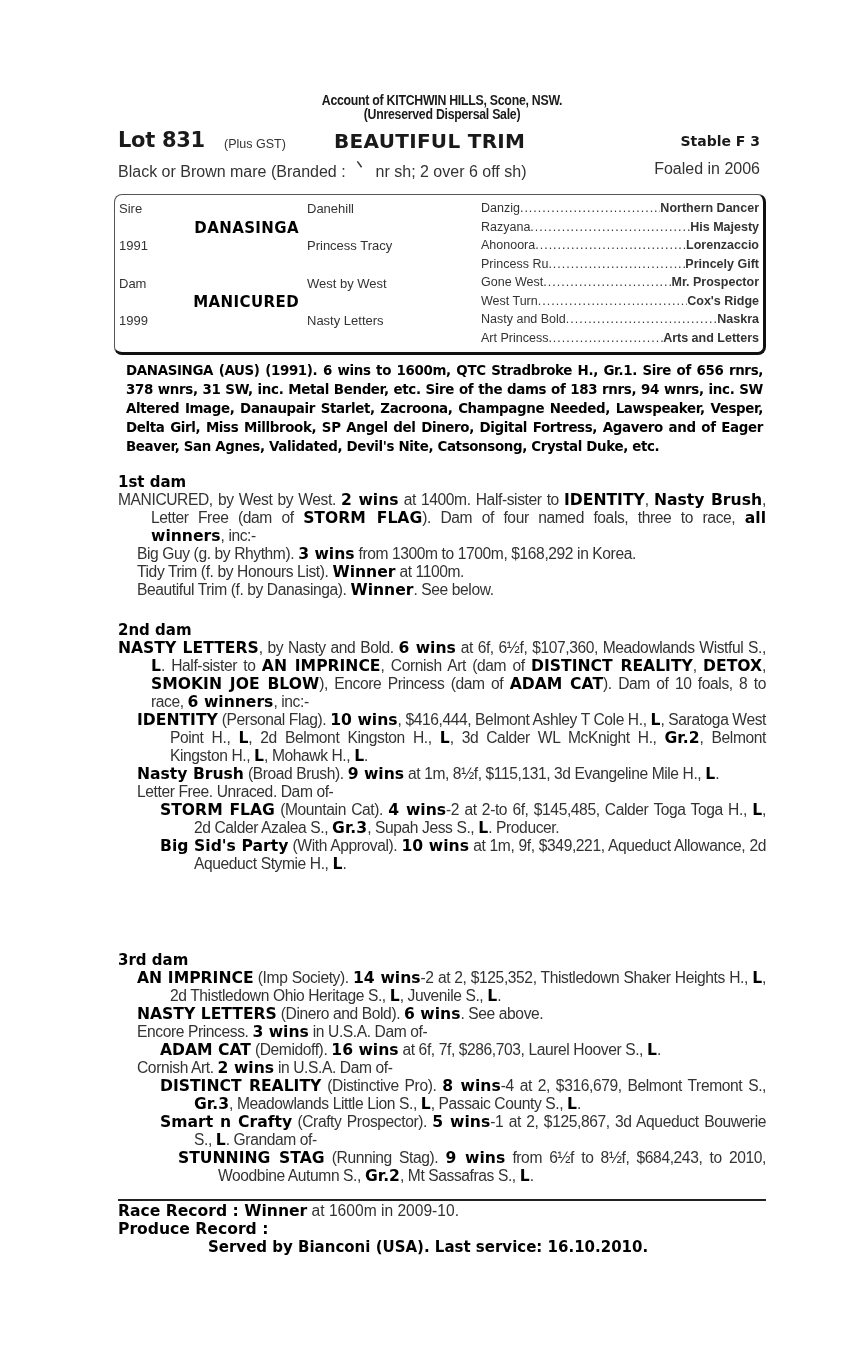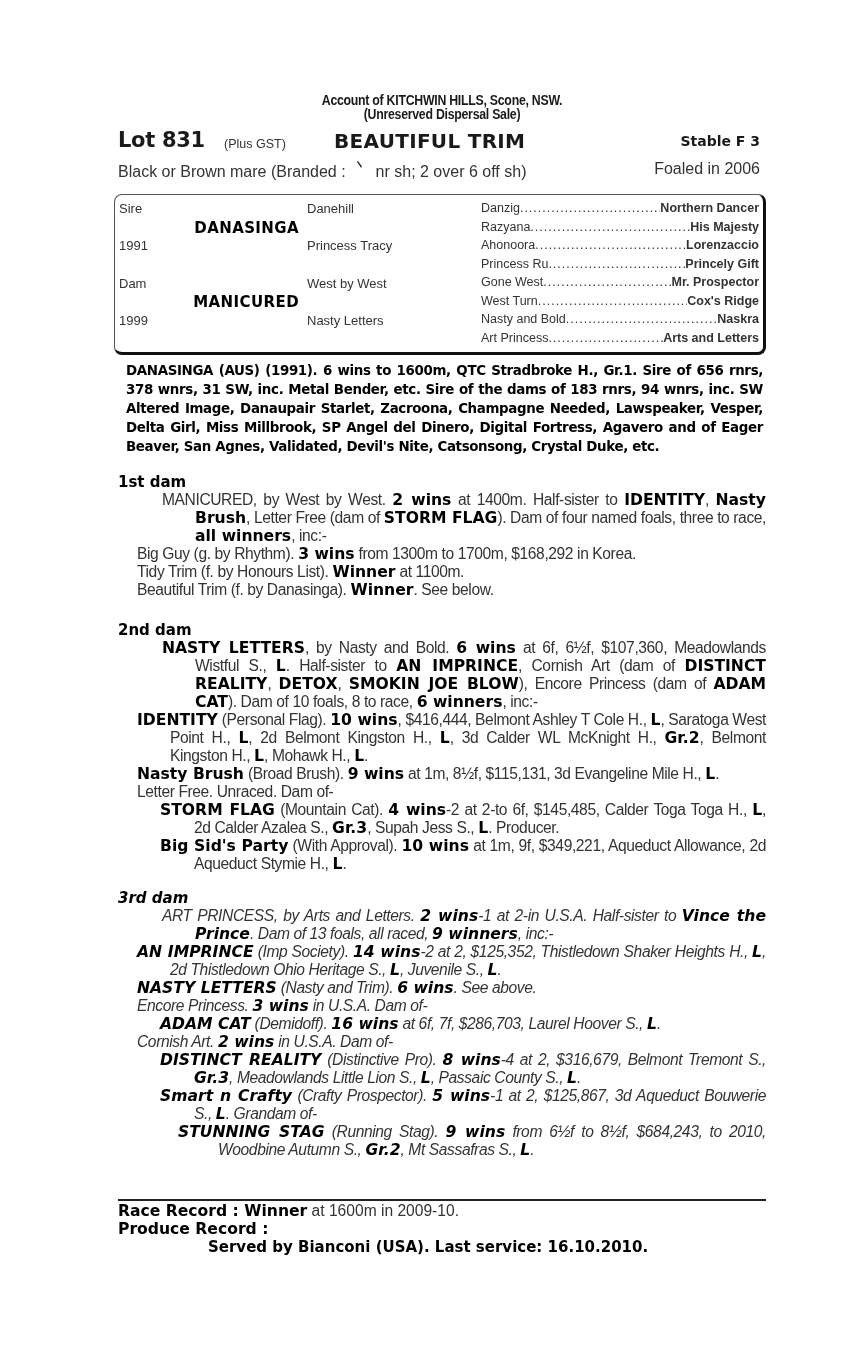--- a/index.html
+++ b/index.html
@@ -42,21 +42,21 @@
   .gp-right { flex: 0 0 auto; padding-right: 2px; font-weight: bold; }
 
   .sire-note { position: absolute; top: 361px; left: 8px; width: 637px;
                font-family: "DejaVu Sans", sans-serif; font-weight: bold; font-size: 13.4px; line-height: 19px;
                text-align: justify; letter-spacing: -0.35px; color: #000; }
 
   .section { position: absolute; left: 0; width: 648px; font-size: 15.6px; line-height: 18px; color: #333; }
   .sec-head { font-family: "DejaVu Sans", sans-serif; font-weight: bold; font-size: 15px; color: #000; height: 17px; line-height: 17px; }
   .para { text-align: justify; letter-spacing: -0.4px; }
   .b { font-family: "DejaVu Sans", sans-serif; font-weight: bold; color: #000; letter-spacing: 0; }
-  .lvl0 { padding-left: 33px; text-indent: -33px; margin-left: 44px; }
+  .lvl0 { padding-left: 33px; text-indent: -33px; }
   .lvl1 { padding-left: 52px; text-indent: -33px; }
   .lvl2 { padding-left: 76px; text-indent: -34px; }
   .lvl3 { padding-left: 100px; text-indent: -40px; }
 
   .divider { position: absolute; top: 1199px; left: 0; width: 648px; height: 0; border-top: 2px solid #222; }
   .records { position: absolute; top: 1202px; left: 0; width: 648px; font-size: 15.6px; line-height: 18px; color: #333; }
   .served { padding-left: 90px; font-family: "DejaVu Sans", sans-serif; font-weight: bold; color: #000; font-size: 15px; }
 </style>
 </head>
 <body>
@@ -164,26 +164,25 @@
     <div>
         <div class="para lvl0"><span class="b">NASTY LETTERS</span><span>, by Nasty and Bold. </span><span class="b">6 wins</span><span> at 6f, 6½f, $107,360, Meadowlands Wistful S., </span><span class="b">L</span><span>. Half-sister to </span><span class="b">AN IMPRINCE</span><span>, Cornish Art (dam of </span><span class="b">DISTINCT REALITY</span><span>, </span><span class="b">DETOX</span><span>, </span><span class="b">SMOKIN JOE BLOW</span><span>), Encore Princess (dam of </span><span class="b">ADAM CAT</span><span>). Dam of 10 foals, 8 to race, </span><span class="b">6 winners</span><span>, inc:-</span></div>
         <div class="para lvl1"><span class="b">IDENTITY</span><span> (Personal Flag). </span><span class="b">10 wins</span><span>, $416,444, Belmont Ashley T Cole H., </span><span class="b">L</span><span>, Saratoga West Point H., </span><span class="b">L</span><span>, 2d Belmont Kingston H., </span><span class="b">L</span><span>, 3d Calder WL McKnight H., </span><span class="b">Gr.2</span><span>, Belmont Kingston H., </span><span class="b">L</span><span>, Mohawk H., </span><span class="b">L</span><span>.</span></div>
         <div class="para lvl1"><span class="b">Nasty Brush</span><span> (Broad Brush). </span><span class="b">9 wins</span><span> at 1m, 8½f, $115,131, 3d Evangeline Mile H., </span><span class="b">L</span><span>.</span></div>
         <div class="para lvl1"><span>Letter Free. Unraced. Dam of-</span></div>
         <div class="para lvl2"><span class="b">STORM FLAG</span><span> (Mountain Cat). </span><span class="b">4 wins</span><span>-2 at 2-to 6f, $145,485, Calder Toga Toga H., </span><span class="b">L</span><span>, 2d Calder Azalea S., </span><span class="b">Gr.3</span><span>, Supah Jess S., </span><span class="b">L</span><span>. Producer.</span></div>
         <div class="para lvl2"><span class="b">Big Sid's Party</span><span> (With Approval). </span><span class="b">10 wins</span><span> at 1m, 9f, $349,221, Aqueduct Allowance, 2d Aqueduct Stymie H., </span><span class="b">L</span><span>.</span></div>
       </div>
   </div>
 
-  <div class="section" style="top:890px;font-style:italic;">
+  <div class="section" style="top:952px;">
     <div class="sec-head">3rd dam</div>
     <div>
-        <div class="para lvl0"><span>ART PRINCESS, by Arts and Letters. </span><span class="b">2 wins</span><span>-1 at 2-in U.S.A. Half-sister to </span><span class="b">Vince the Prince</span><span>. Dam of 13 foals, all raced, </span><span class="b">9 winners</span><span>, inc:-</span></div>
         <div class="para lvl1"><span class="b">AN IMPRINCE</span><span> (Imp Society). </span><span class="b">14 wins</span><span>-2 at 2, $125,352, Thistledown Shaker Heights H., </span><span class="b">L</span><span>, 2d Thistledown Ohio Heritage S., </span><span class="b">L</span><span>, Juvenile S., </span><span class="b">L</span><span>.</span></div>
-        <div class="para lvl1"><span class="b">NASTY LETTERS</span><span> (Nasty and Trim). </span><span class="b">6 wins</span><span>. See above.</span></div>
+        <div class="para lvl1"><span class="b">NASTY LETTERS</span><span> (Dinero and Bold). </span><span class="b">6 wins</span><span>. See above.</span></div>
         <div class="para lvl1"><span>Encore Princess. </span><span class="b">3 wins</span><span> in U.S.A. Dam of-</span></div>
         <div class="para lvl2"><span class="b">ADAM CAT</span><span> (Demidoff). </span><span class="b">16 wins</span><span> at 6f, 7f, $286,703, Laurel Hoover S., </span><span class="b">L</span><span>.</span></div>
         <div class="para lvl1"><span>Cornish Art. </span><span class="b">2 wins</span><span> in U.S.A. Dam of-</span></div>
         <div class="para lvl2"><span class="b">DISTINCT REALITY</span><span> (Distinctive Pro). </span><span class="b">8 wins</span><span>-4 at 2, $316,679, Belmont Tremont S., </span><span class="b">Gr.3</span><span>, Meadowlands Little Lion S., </span><span class="b">L</span><span>, Passaic County S., </span><span class="b">L</span><span>.</span></div>
         <div class="para lvl2"><span class="b">Smart n Crafty</span><span> (Crafty Prospector). </span><span class="b">5 wins</span><span>-1 at 2, $125,867, 3d Aqueduct Bouwerie S., </span><span class="b">L</span><span>. Grandam of-</span></div>
         <div class="para lvl3"><span class="b">STUNNING STAG</span><span> (Running Stag). </span><span class="b">9 wins</span><span> from 6½f to 8½f, $684,243, to 2010, Woodbine Autumn S., </span><span class="b">Gr.2</span><span>, Mt Sassafras S., </span><span class="b">L</span><span>.</span></div>
       </div>
   </div>
 
   <div class="divider"></div>

